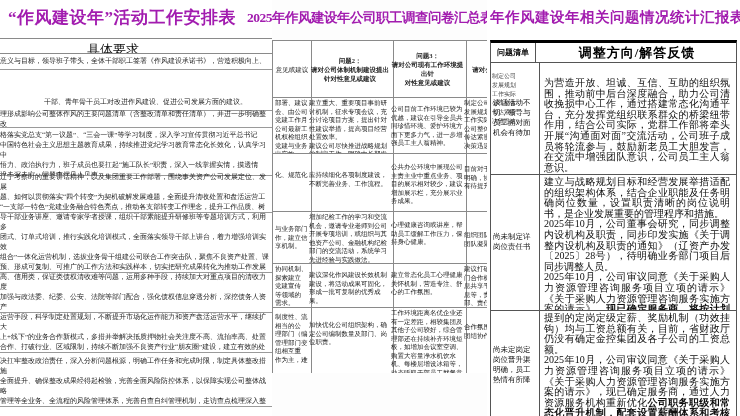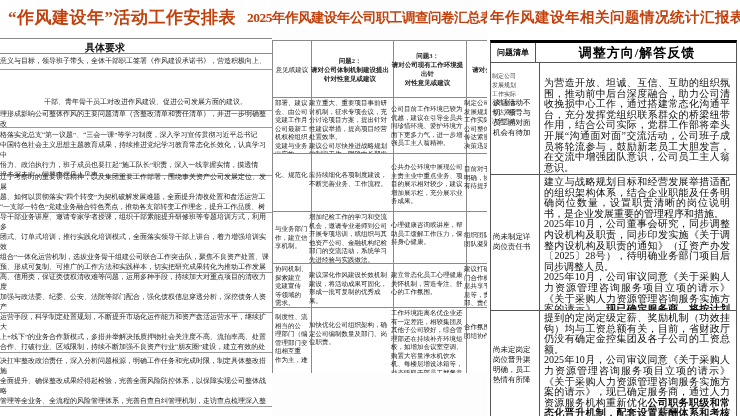--- a/index.html
+++ b/index.html
@@ -1,19 +1,19 @@
 <!DOCTYPE html>
 <html><head>
 <meta charset="utf-8">
 <style>
   html,body{margin:0;padding:0;background:#ffffff;}
   #stage{position:relative;width:740px;height:416px;overflow:hidden;background:#fdfdfd;
          font-family:"Liberation Serif","DejaVu Serif",serif;color:#111;}
   .abs{position:absolute;overflow:hidden;}
-  .title{font-weight:bold;color:#c2410c;white-space:nowrap;}
+  .title{font-weight:bold;color:#a21caf;white-space:nowrap;}
   .page{position:absolute;background:#ffffff;}
   
   .lrow{position:absolute;left:0;width:272px;border-bottom:1px solid #9a9a9a;
         font-size:7px;line-height:10px;white-space:pre-line;overflow:hidden;color:#1c1c1c;}
   .lrow.c1{display:flex;align-items:center;}
   
   .mrow{position:absolute;left:0;width:225px;border-bottom:1px solid #8a8a8a;}
   .mcell{position:absolute;top:0;bottom:0;border-right:1px solid #8a8a8a;
          font-size:6.5px;line-height:8.5px;white-space:pre-line;overflow:hidden;
          padding:2px 2px;color:#222;}
@@ -34,21 +34,21 @@
       font-weight:bold;color:#000;}
 </style>
 </head>
 <body>
 
 <div id="stage">
 
   <div class="page" style="left:0;top:0;width:272px;height:416px;z-index:1;">
     <div class="abs title" style="left:8px;top:6px;font-size:17px;letter-spacing:0.5px;">“作风建设年”活动工作安排表</div>
     <div class="abs" style="left:0;top:38px;width:272px;height:14px;border-top:1px solid #8a8a8a;border-bottom:1px solid #8a8a8a;">
-      <span style="position:absolute;left:0;width:210px;text-align:center;top:2px;font-size:10px;font-weight:bold;">具体要求</span>
+      <span style="position:absolute;left:8px;width:210px;text-align:center;top:2px;font-size:13px;font-weight:normal;">具体要求</span>
     </div>
     <div class="lrow c1" style="top:52px;height:17px;">意义与目标，领导班子带头，全体干部职工签署《作风建设承诺书》，营造积极向上、</div>
     <div class="lrow c1" style="top:94px;height:16px;margin-left:44px;">干部、青年骨干员工对改进作风建设、促进公司发展方面的建议。</div>
     <div class="lrow" style="top:127px;height:45px;padding-top:3px;">格落实党总支“第一议题”、“三会一课”等学习制度，深入学习宣传贯彻习近平总书记
 中国特色社会主义思想主题教育成果，持续推进党纪学习教育常态化长效化，认真学习中
 悟力、政治执行力，班子成员也要扛起“施工队长”职责，深入一线掌握实情，摸透情
 设走深走实，问题查摆见人见事。</div>
     <div class="lrow c1" style="top:110px;height:17px;">理形成影响公司整体作风的主要问题清单（含整改清单和责任清单），并进一步明确整改</div>
     <div class="lrow" style="top:172px;height:40px;font-family:Liberation Serif, serif;">辽宁考察时的重要讲话精神，以及集团重要工作部署，围绕事关资产公司发展定位、发展
 题、如何以贯彻落实“四个转变”为契机破解发展难题，全面提升清收处置和盘活运营工

